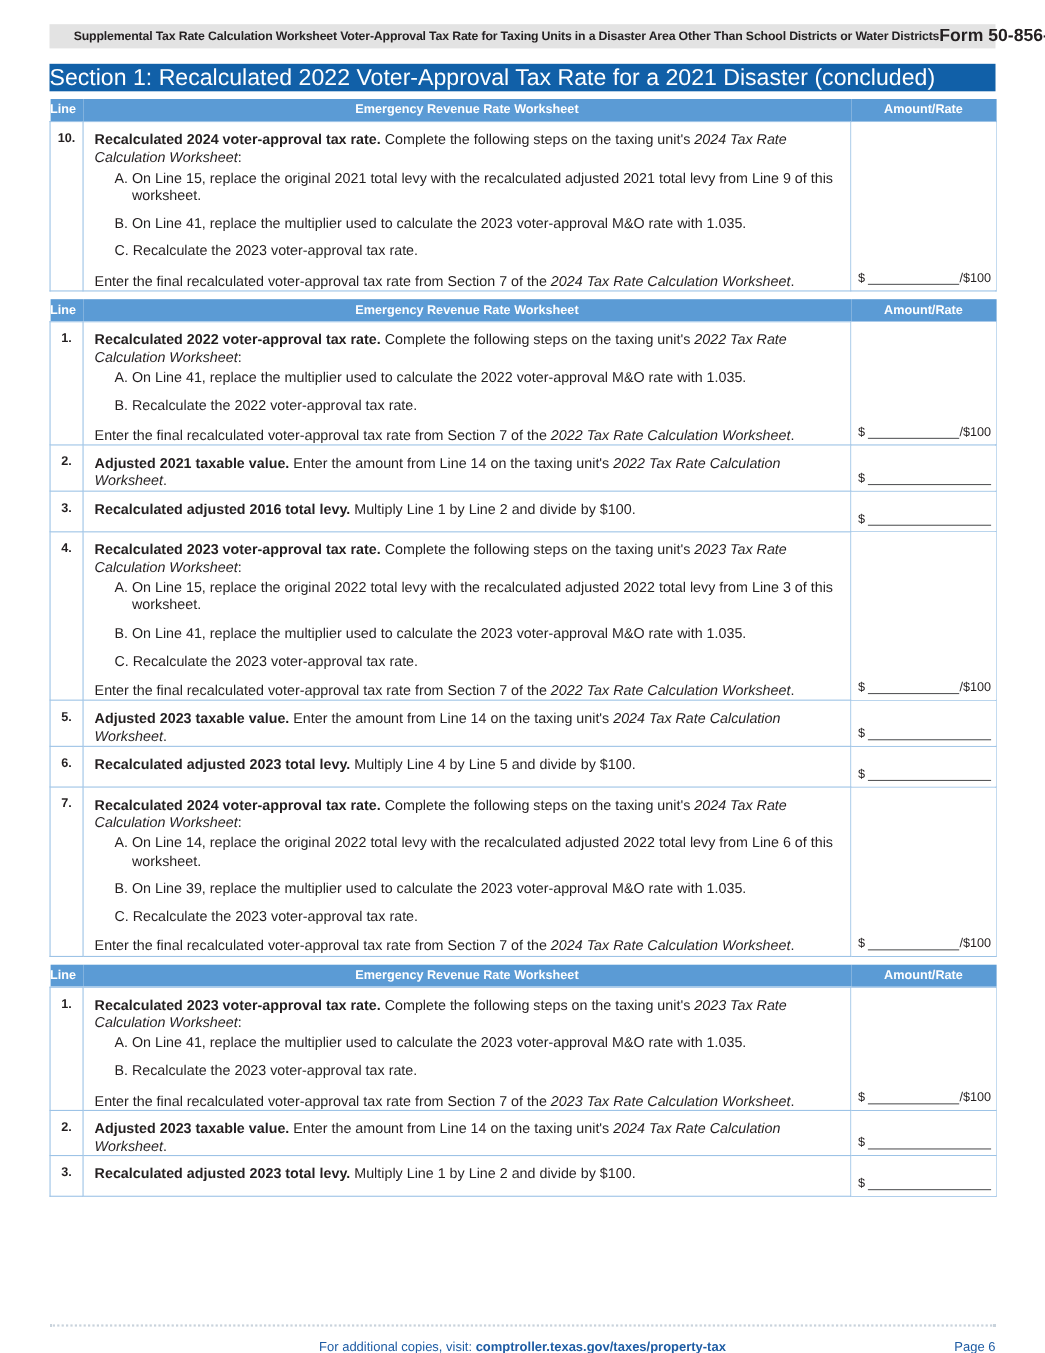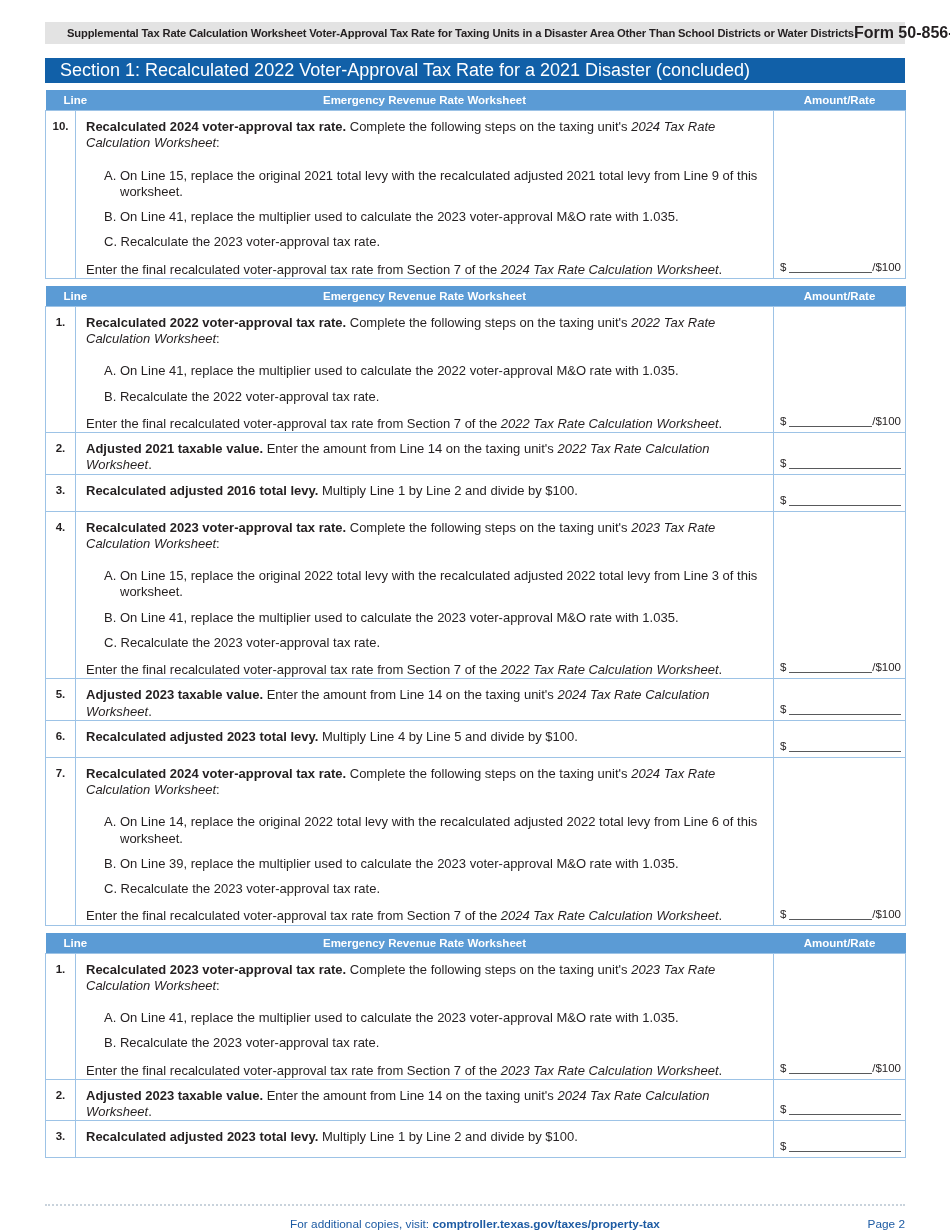--- a/index.html
+++ b/index.html
@@ -44,24 +44,24 @@
     font-size: 16px;
     font-weight: bold;
     white-space: nowrap;
     padding-right: 4px;
   }
 
   
   .section-band {
     background: #1160a8;
     color: #ffffff;
-    font-size: 18px;
+    font-size: 21px;
     height: 25px;
     line-height: 25px;
-    padding-left: 15px;
+    padding-left: 0;
     box-sizing: border-box;
     white-space: nowrap;
     overflow: hidden;
   }
   .sec1 { margin-top: 14px; }
   .sec2 { margin-top: 22px; }
   .sec3 { margin-top: 22px; }
 
   
   table.wk {
@@ -77,21 +77,21 @@
   thead th {
     background: #5b9bd5;
     color: #ffffff;
     font-size: 11.5px;
     font-weight: bold;
     height: 20px;
     padding: 0;
     border: none;
     vertical-align: middle;
   }
-  th.h-line   { text-align: left; padding-left: 18px; }
+  th.h-line   { text-align: left; padding-left: 0; }
   th.h-desc   { text-align: center; }
   th.h-amount { text-align: center; }
 
   tbody td {
     border: 1px solid #9dc3e6;
     vertical-align: top;
     padding: 0;
     background: #ffffff;
   }
   td.t-line {
@@ -111,21 +111,21 @@
     padding: 0;
   }
 
   .line-main { margin: 0 0 0 0; }
   .line-main b { font-weight: bold; }
   .sub {
     margin-top: 9px;
     padding-left: 34px;
     text-indent: -16px;
   }
-  .sub.first { margin-top: 16px; }
+  .sub.first { margin-top: 2px; }
   .tail { margin-top: 11px; }
   .it { font-style: italic; }
 
   
   .amt {
     position: absolute;
     left: 6px;
     right: 4px;
     bottom: 5px;
     font-size: 11.5px;
@@ -391,17 +391,17 @@
             </td>
           </tr>
         </tbody>
       </table>
     </div>
 
   <div class="footer">
     <div class="footer-rule"></div>
     <div class="footer-row">
       <span class="footer-left"><span>For additional copies, visit: </span><b>comptroller.texas.gov/taxes/property-tax</b></span>
-      <span class="footer-page">Page 2</span>
+      <span class="footer-page">Page 6</span>
     </div>
   </div>
 
 </div>
 
 </body></html>

